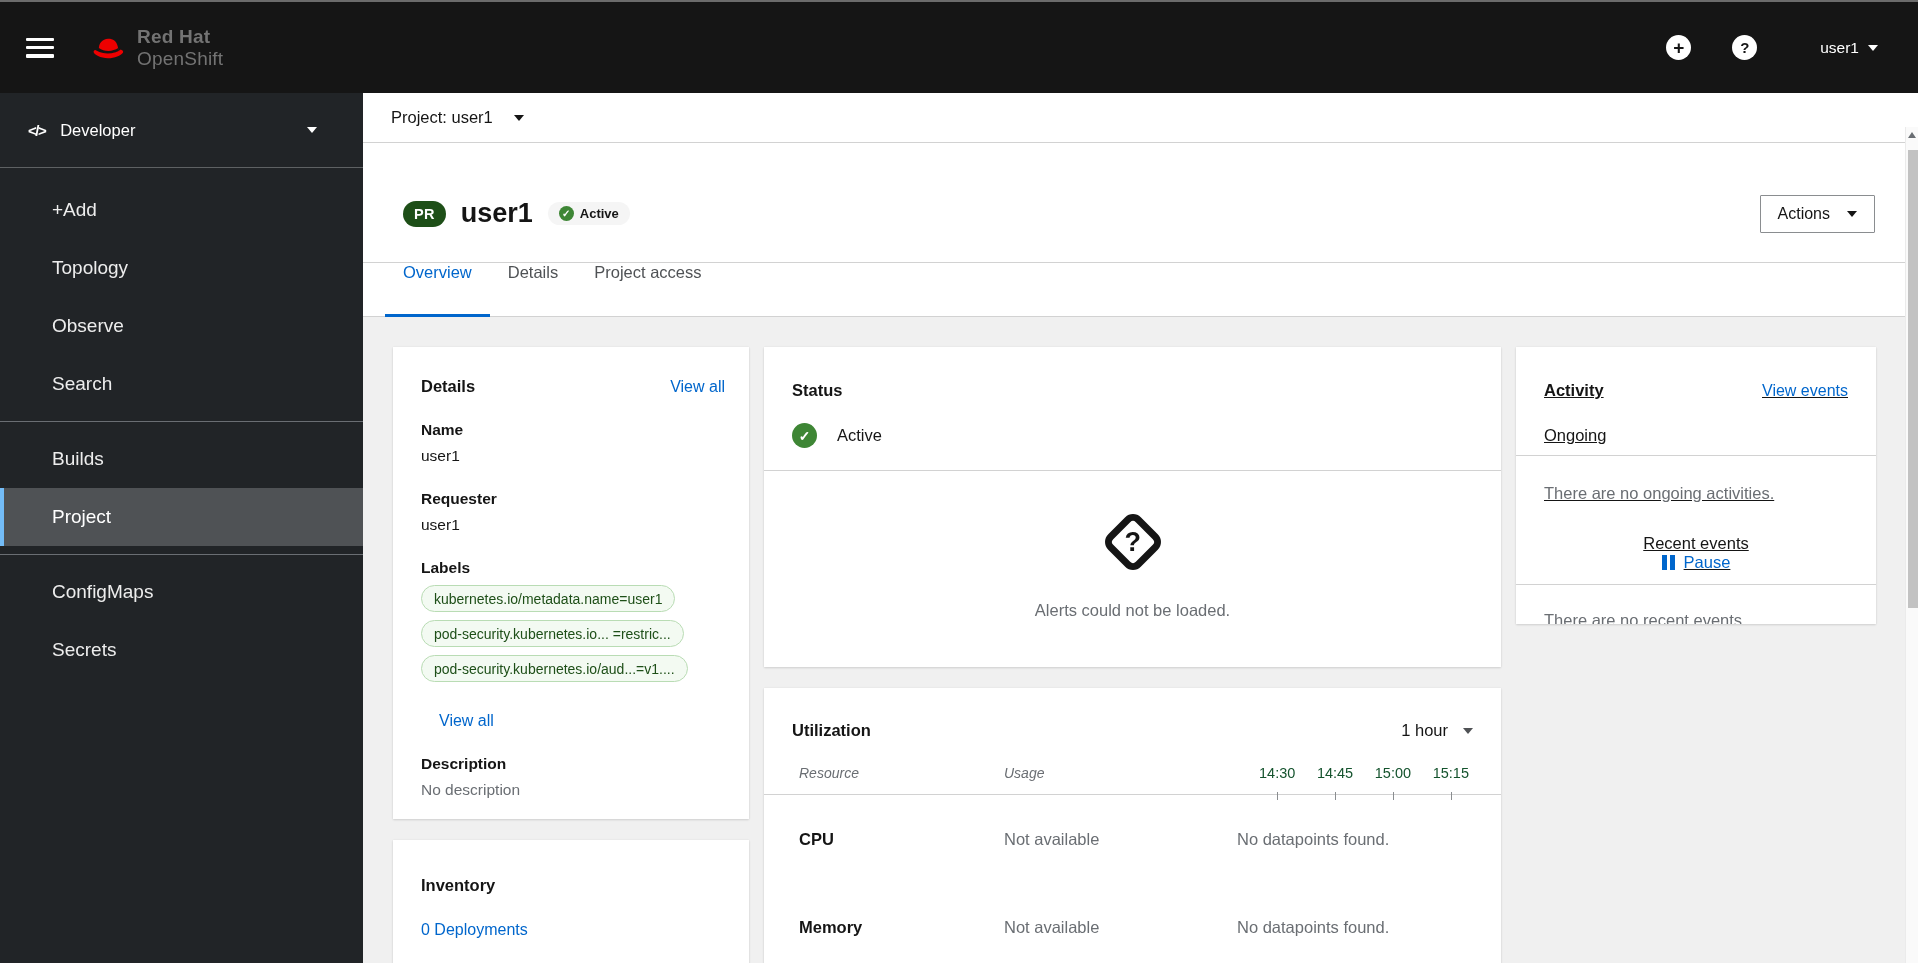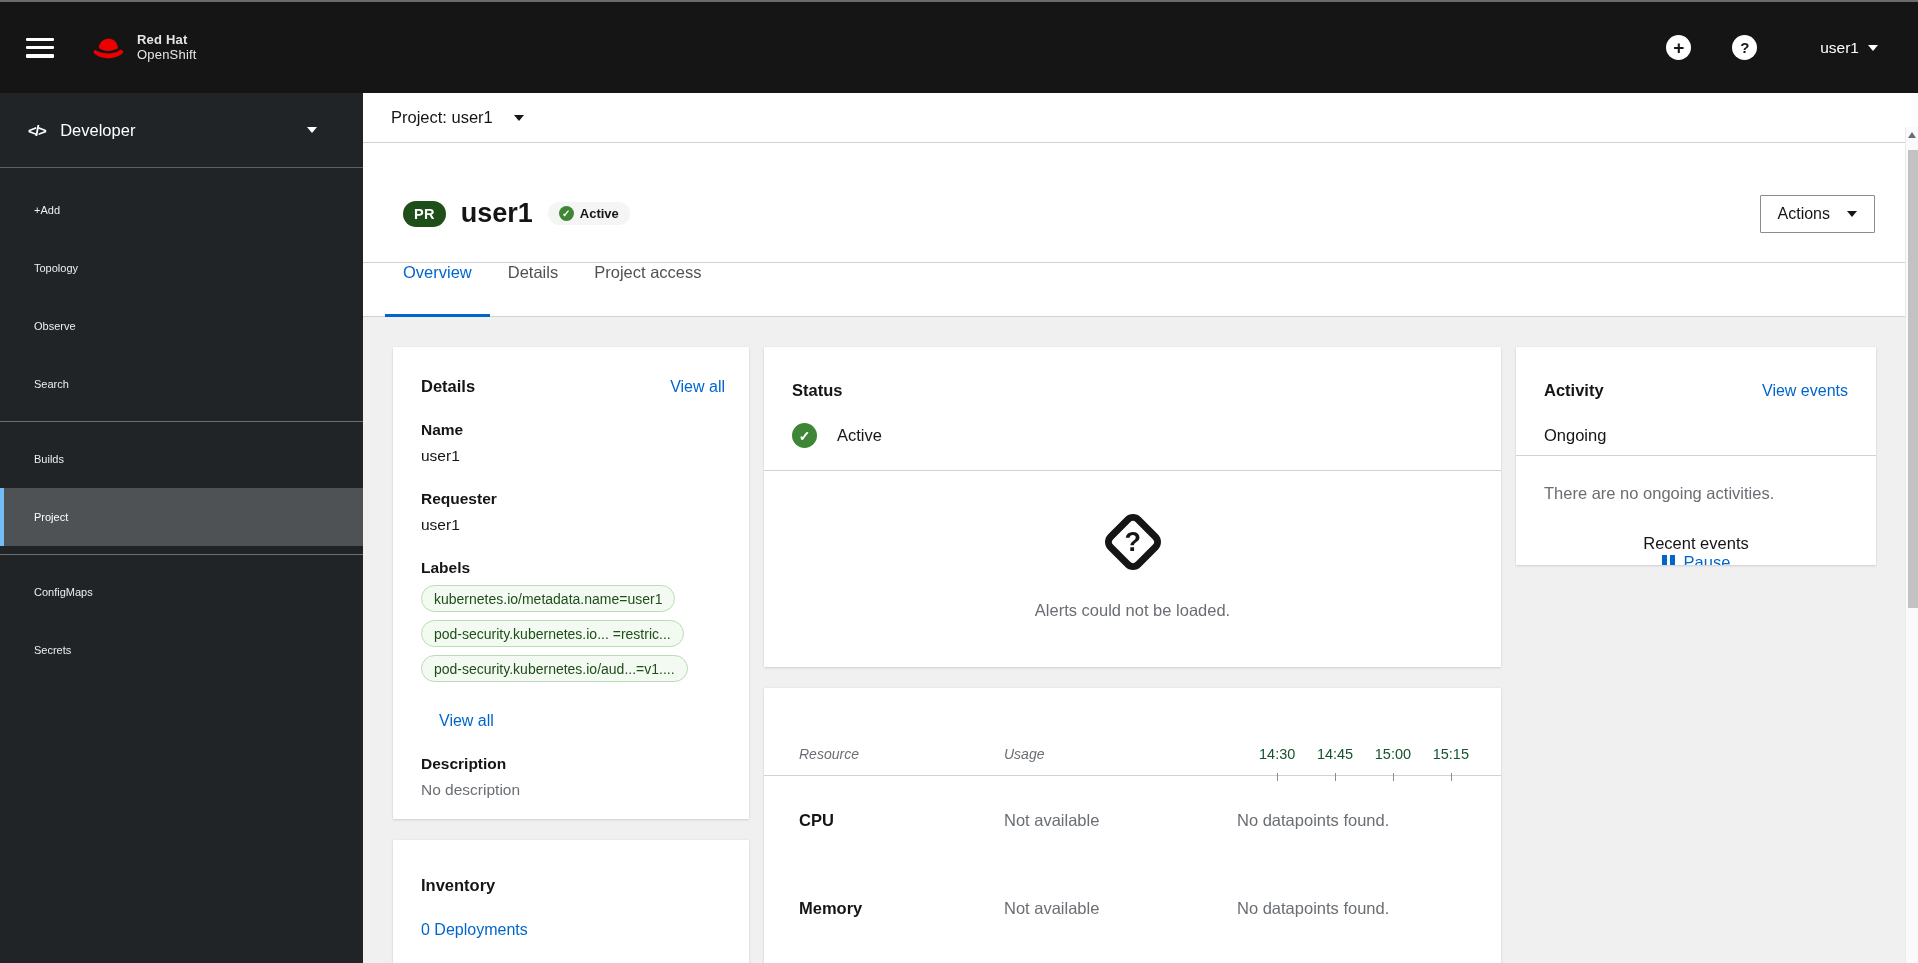--- a/index.html
+++ b/index.html
@@ -8,39 +8,39 @@
     font-family:"Liberation Sans", sans-serif;
     font-size:16px; color:#151515; background:#fff; overflow:hidden;
   }
   .app { width:1918px; height:963px; display:flex; flex-direction:column; border-top:2px solid #6b6b6b; }
 
   
   .masthead { height:91px; background:#151515; display:flex; align-items:center; padding-left:26px; flex:0 0 auto; }
   .hamburger { width:28px; height:20px; display:flex; flex-direction:column; justify-content:space-between; background:none; border:none; cursor:pointer; }
   .hamburger i { display:block; height:3.5px; background:#fff; border-radius:1px; }
   .brand { display:flex; align-items:center; gap:11px; margin-left:37px; }
-  .brand-text { color:#e5e5e5; line-height:1.12; font-size:13px; letter-spacing:.2px; }
+  .brand-text { color:#737373; line-height:1.12; font-size:19px; letter-spacing:.2px; }
   .brand-l1 { font-weight:700; }
   .brand-l2 { font-weight:400; }
   .mast-right { margin-left:auto; display:flex; align-items:center; gap:41px; padding-right:40px; }
   .round-icon { width:25px; height:25px; border-radius:50%; background:#fff; color:#151515; display:flex; align-items:center; justify-content:center; font-weight:700; cursor:pointer; }
   .round-icon.plus { font-size:19px; line-height:1; }
   .round-icon.help { font-size:15px; }
   .user-menu { display:flex; align-items:center; gap:9px; color:#fff; font-size:15.5px; cursor:pointer; margin-left:22px; }
   .caret { width:0; height:0; border-left:5.5px solid transparent; border-right:5.5px solid transparent; border-top:6.5px solid currentColor; display:inline-block; }
 
   
   .frame { flex:1; display:flex; min-height:0; }
   .sidebar { width:363px; flex:0 0 auto; background:#212427; color:#ededed; display:flex; flex-direction:column; }
   .perspective { height:75px; display:flex; align-items:center; padding-left:28px; border-bottom:1px solid rgba(255,255,255,.28); position:relative; cursor:pointer; }
   .code-icon { font-weight:700; font-size:15px; letter-spacing:-1.5px; margin-right:15px; color:#fff; }
   .perspective .caret { position:absolute; right:46px; color:#fff; }
   .perspective-label { font-size:16.5px; color:#fff; }
   .nav { padding-top:13px; }
-  .nav-item { height:58px; display:flex; align-items:center; padding-left:30px; font-size:11px; color:#ededed; cursor:pointer; border-left:4px solid transparent; }
+  .nav-item { height:58px; display:flex; align-items:center; padding-left:48px; font-size:19px; color:#ededed; cursor:pointer; border-left:4px solid transparent; }
   .nav-item.selected { background:#4f5255; border-left-color:#73bcf7; color:#fff; }
   .nav-divider { border:0; border-top:1px solid #6a6e73; margin:8px 0; }
 
   
   .main { flex:1; min-width:0; display:flex; flex-direction:column; background:#f0f0f0; position:relative; }
   .project-bar { height:50px; flex:0 0 auto; background:#fff; border-bottom:1px solid #d2d2d2; display:flex; align-items:center; gap:21px; padding-left:28px; font-size:16.5px; cursor:pointer; }
   .project-bar .caret { color:#151515; }
 
   .page-head { height:120px; flex:0 0 auto; background:#fff; border-bottom:1px solid #d2d2d2; display:flex; align-items:center; padding:22px 43px 0 40px; }
   .pr-badge { background:#1e4f18; color:#fff; font-weight:700; font-size:14.5px; padding:5px 11px; border-radius:15px; letter-spacing:.3px; }
@@ -94,21 +94,21 @@
   .util-table-head { margin-top:25px; padding-bottom:13px; border-bottom:1px solid #d2d2d2; align-items:end; }
   .util-col { font-size:14px;font-style:italic; }
   .times { display:flex; justify-content:space-between; padding-left:22px; padding-right:2px; }
   .time { font-size:14.5px; color:#14532d; position:relative; }
   .time::after { content:""; position:absolute; top:calc(100% + 11px); left:50%; width:1px; height:8px; background:#8a8d90; }
   .util-row { height:88px; }
   .util-resource { font-weight:600; font-size:16.5px; }
   .util-cell { font-size:16.5px; }
 
   
-  .activity-card { height:218px; overflow:hidden; display:flex; flex-direction:column; }
+  .activity-card { height:277px; overflow:hidden; display:flex; flex-direction:column;text-decoration:underline; }
   .act-head { padding:34px 28px 0; display:flex; justify-content:space-between; align-items:baseline; }
   .act-sub { padding:26px 28px 10px; font-size:16.5px; }
   .act-empty { padding:28px 28px 0; font-size:16.5px; }
   .act-row { margin-top:31px; padding:0 28px 12px; display:flex; justify-content:space-between; align-items:center; font-size:16.5px;flex-direction:column; }
   .pause-btn { display:flex; align-items:center; gap:9px; color:#0066cc; cursor:pointer; background:none; border:none; font-size:16.5px; font-family:inherit; }
   .pause-icon { display:flex; gap:3px; }
   .pause-icon i { width:5px; height:15px; background:#0066cc; display:block; }
   .act-empty.last { padding-top:26px; }
 
   
@@ -258,20 +258,27 @@
             <hr class="card-divider">
             <div class="alerts-empty">
               <div class="unknown-icon">
                   <b>?</b>
                 </div>
               <div class="alerts-msg muted">Alerts could not be loaded.</div>
             </div>
           </section>
 
           <section class="card util-card">
+            <div class="util-head">
+              <span class="card-title">Utilization</span>
+              <span class="duration">
+                <span>1 hour</span>
+                <span class="caret"></span>
+              </span>
+            </div>
             <div class="util-grid util-table-head">
               <span class="util-col muted">Resource</span>
               <span class="util-col muted">Usage</span>
               <span class="times">
                 <span class="time">14:30</span>
                 <span class="time">14:45</span>
                 <span class="time">15:00</span>
                 <span class="time">15:15</span>
               </span>
             </div>

